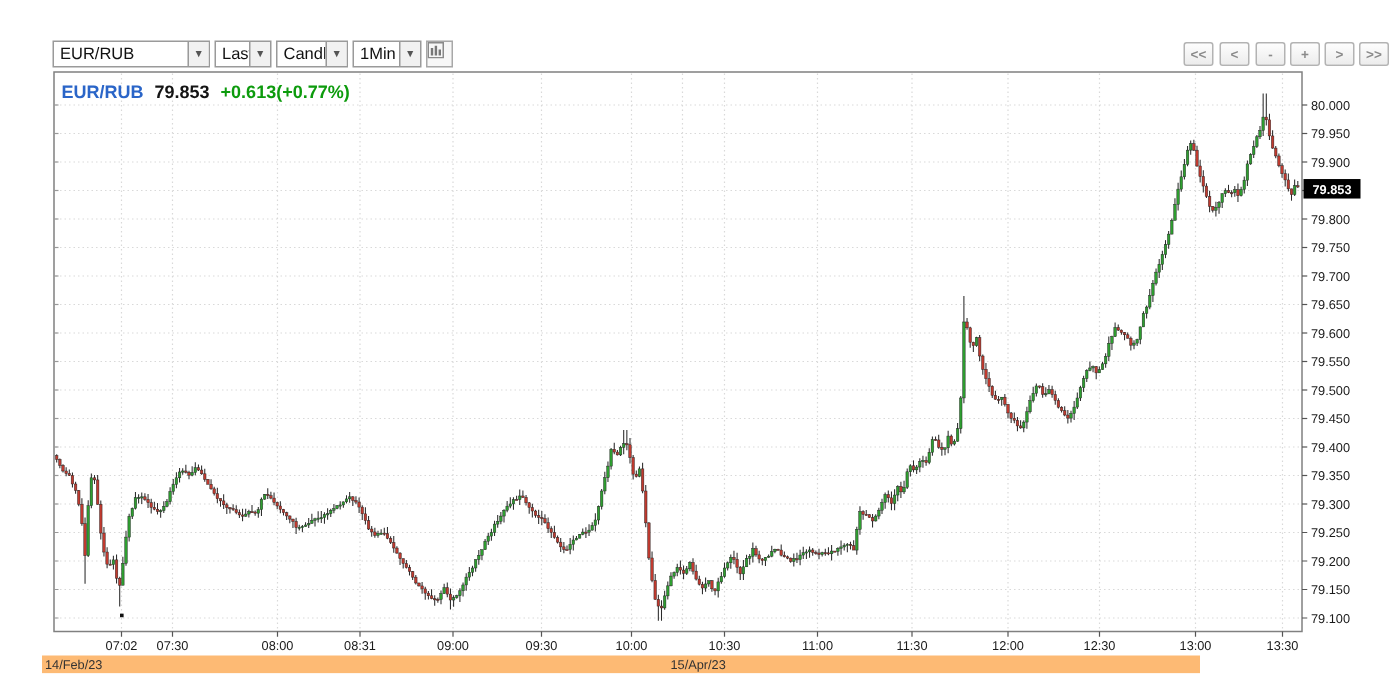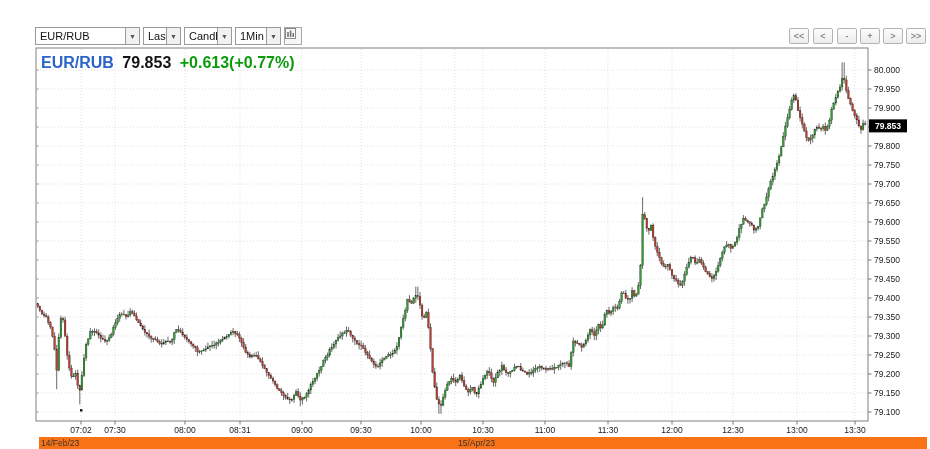--- a/index.html
+++ b/index.html
@@ -13,27 +13,27 @@
   .sel .arr{width:13px;border-left:1px solid #9a9a9a;background:#f1f1f1;display:flex;
             align-items:center;justify-content:center;font-size:7px;color:#555;}
   .iconbtn{position:absolute;top:27px;width:18px;height:18px;box-sizing:border-box;
            border:1px solid #a8a8a8;background:#f7f7f7;display:flex;align-items:center;
            justify-content:center;padding:0;}
   .navbtn{position:absolute;top:28px;width:20px;height:16px;box-sizing:border-box;
           border:1px solid #b3b3b3;border-radius:2px;background:linear-gradient(#fdfdfd,#ececec);
           color:#8a8a8a;font-size:9px;font-weight:bold;text-align:center;line-height:13px;
           font-family:"Liberation Sans",sans-serif;padding:0;}
   
-  .legend{position:absolute;left:41px;top:54px;font-size:16px;font-weight:bold;z-index:3;
+  .legend{position:absolute;left:41px;top:54px;font-size:12px;font-weight:bold;z-index:3;
           white-space:nowrap;}
   .legend .sym{color:#2a65c8;}
   .legend .px{color:#141414;margin-left:4px;}
   .legend .chg{color:#0d9b0d;margin-left:4px;}
   
-  .date-strip{position:absolute;left:39px;top:437px;width:888px;height:12px;background:#f97316;
+  .date-strip{position:absolute;left:28px;top:437px;width:772px;height:12px;background:#fdba74;
               z-index:2;}
   .date-lbl{position:absolute;top:1px;font-size:8.5px;color:#333;white-space:nowrap;}
   svg{position:absolute;left:0;top:0;}
 </style>
 </head>
 <body>
 
 <div class="stage">
 
   <svg id="chart-svg" width="930" height="449">

